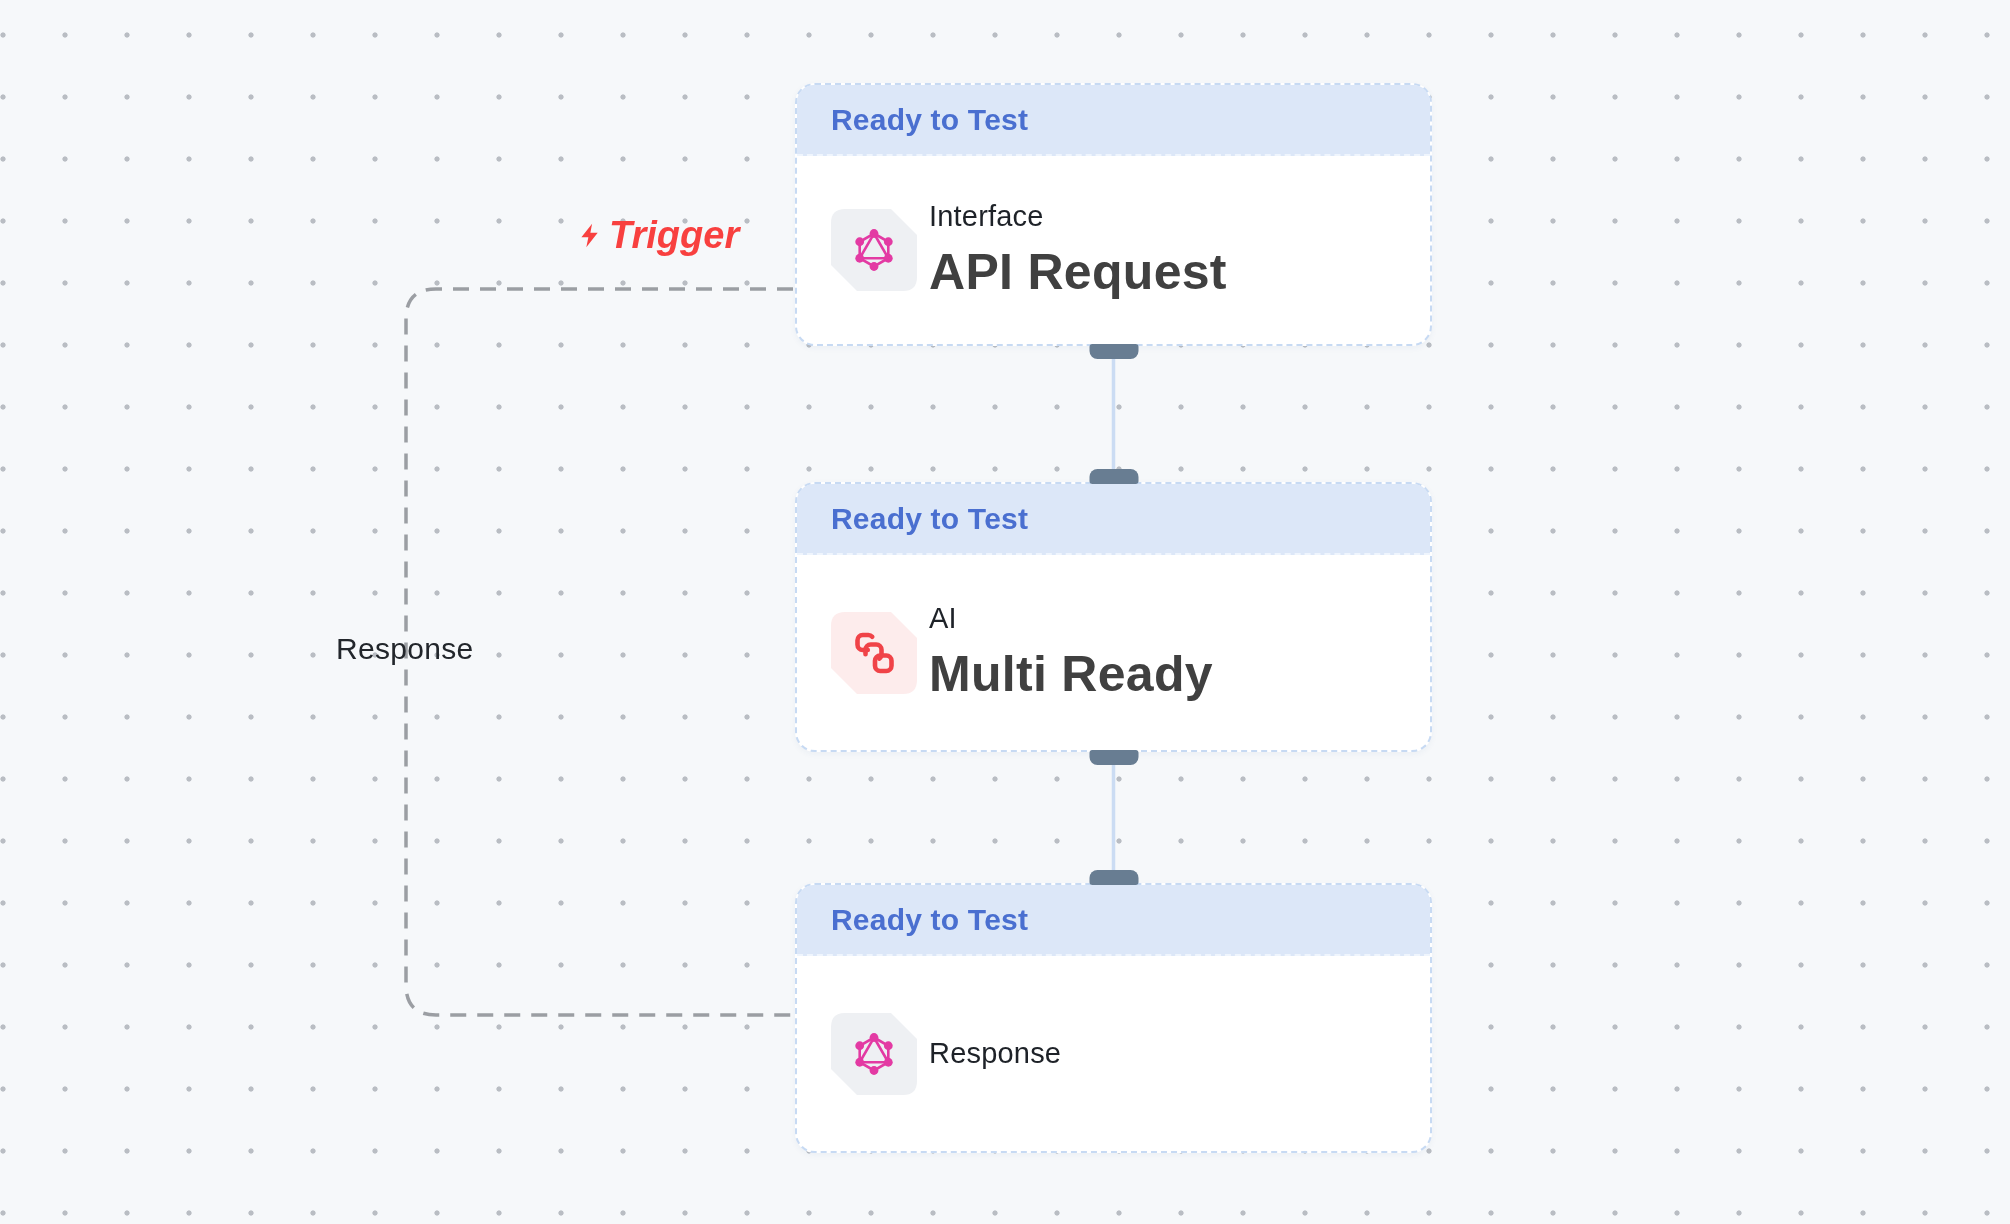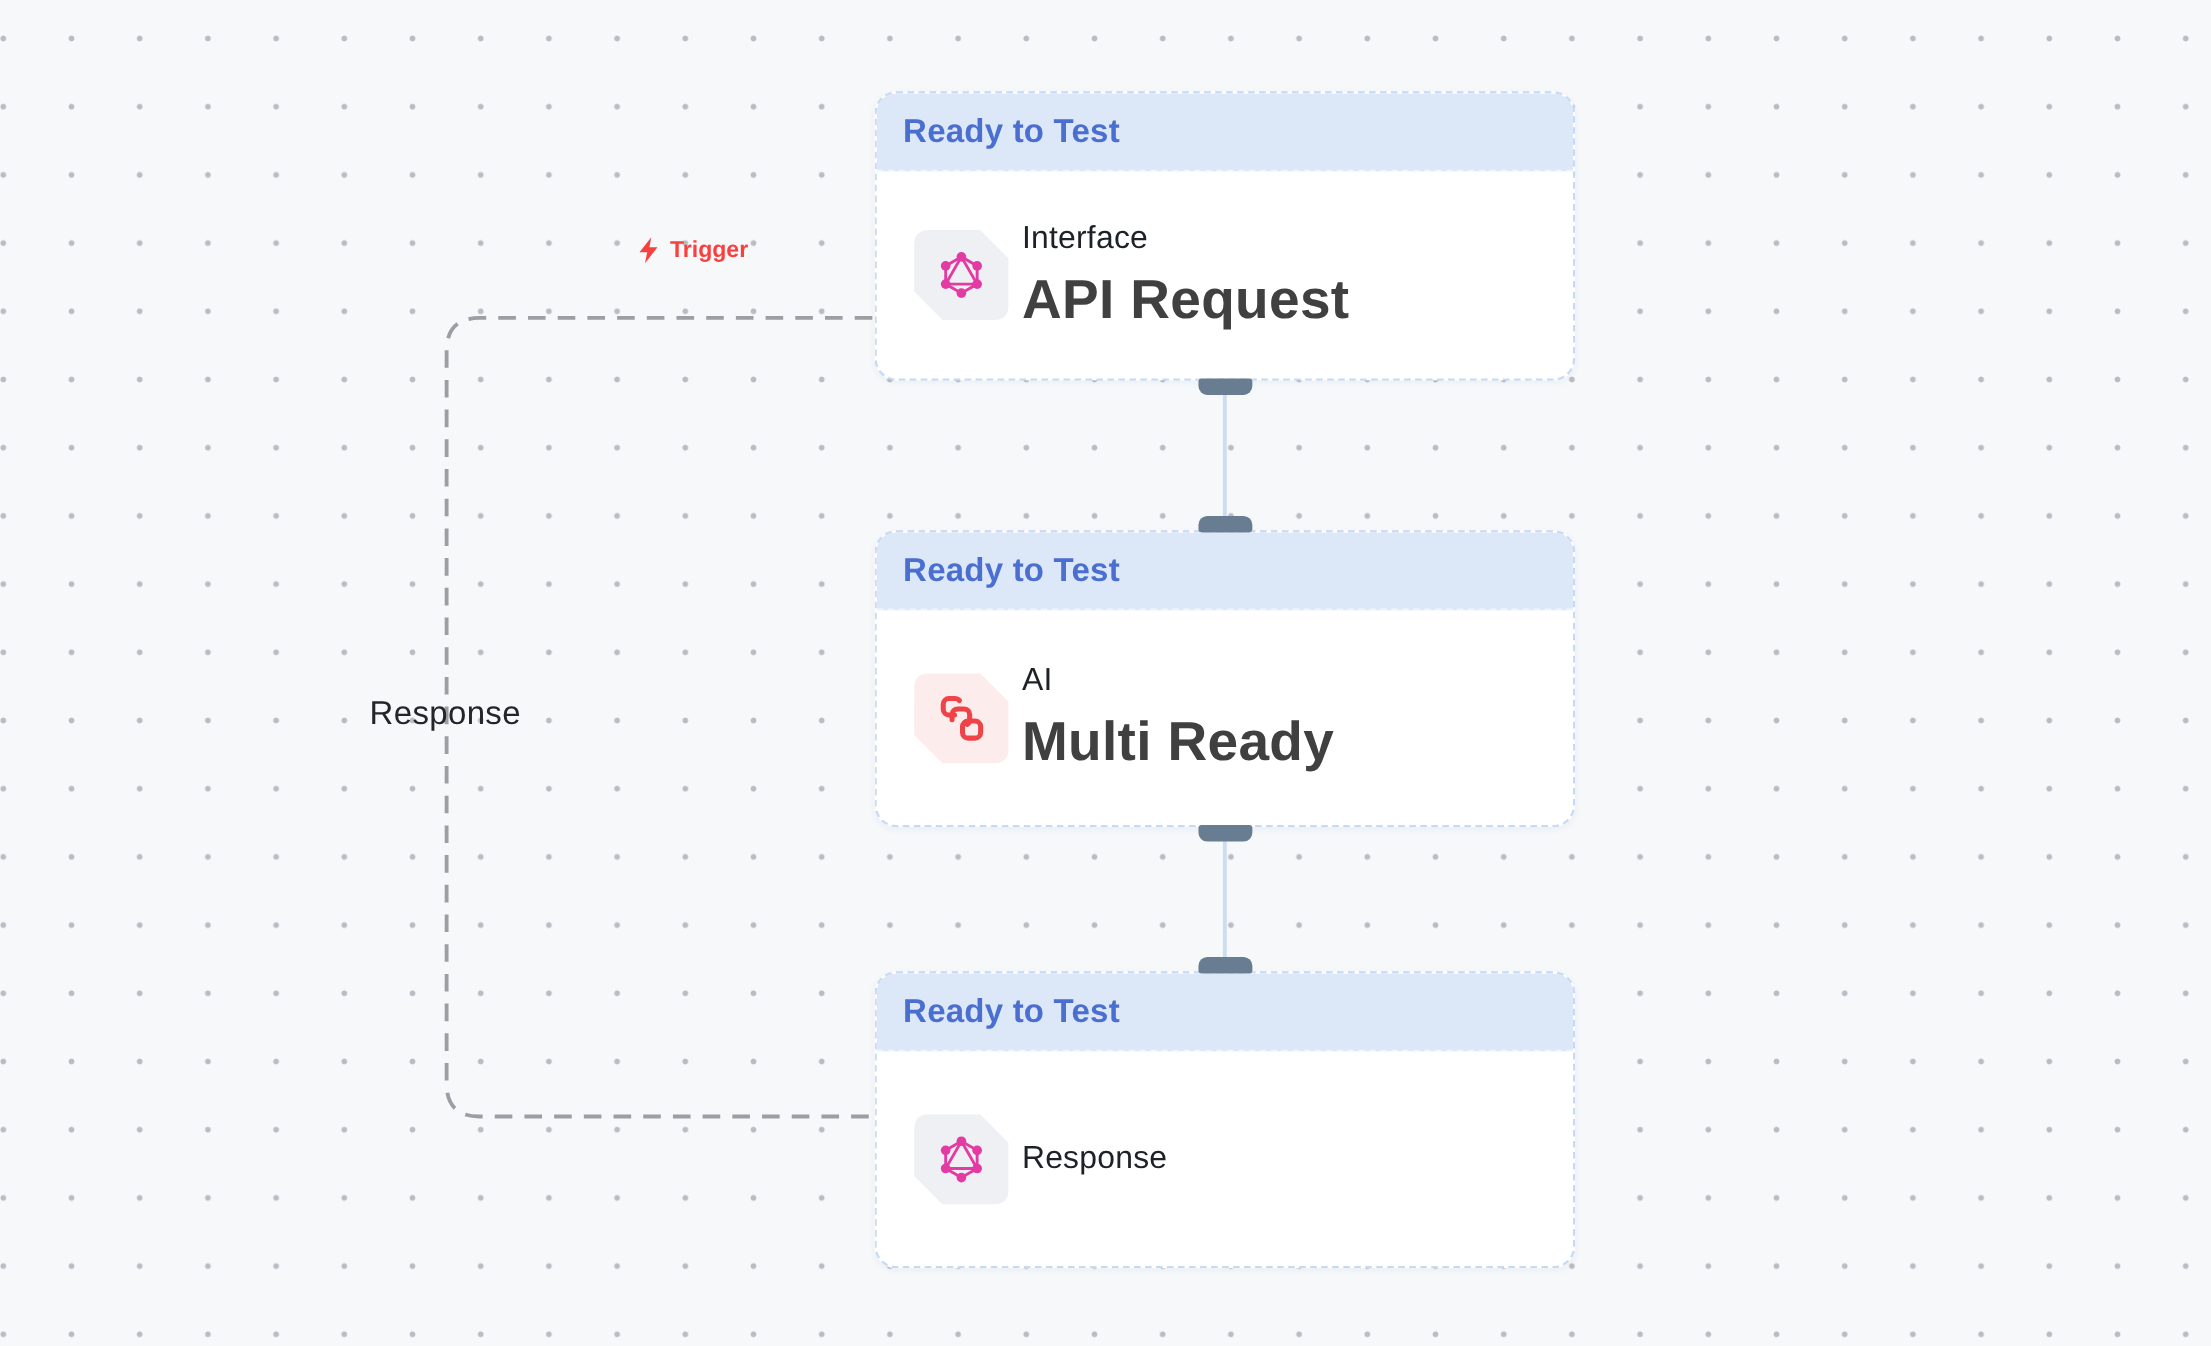--- a/index.html
+++ b/index.html
@@ -36,21 +36,21 @@
   .node-1 { top: 83px;  height: 263px; }
   .node-2 { top: 482px; height: 270px; }
   .node-3 { top: 883px; height: 270px; }
   .node-header {
     height: 71px;
     background: #dce7f8;
     border-radius: 17px 17px 0 0;
     border-bottom: 2px dashed #eff5fd;
     display: flex;
     align-items: center;
-    padding-left: 24px;
+    padding-left: 34px;
   }
   .node-status {
     font-size: 30px;
     font-weight: 600;
     color: #4a6fd0;
     letter-spacing: 0.2px;
   }
   .node-body {
     height: calc(100% - 71px);
     display: flex;
@@ -87,23 +87,24 @@
   .edge-label {
     position: absolute;
     white-space: nowrap;
   }
   .trigger-label {
     left: 577px;
     top: 214px;
     display: flex;
     align-items: center;
     gap: 5px;
-    font-size: 21px;
+    font-size: 38px;
     font-weight: 600;
     color: #f8403f;
+    font-style: italic;
   }
   .response-label {
     left: 336px;
     top: 632px;
     font-size: 30px;
     font-weight: 400;
     color: #22262b;
     letter-spacing: 0.3px;
   }
   .bolt-icon { width: 27px; height: 27px; flex: none; }

